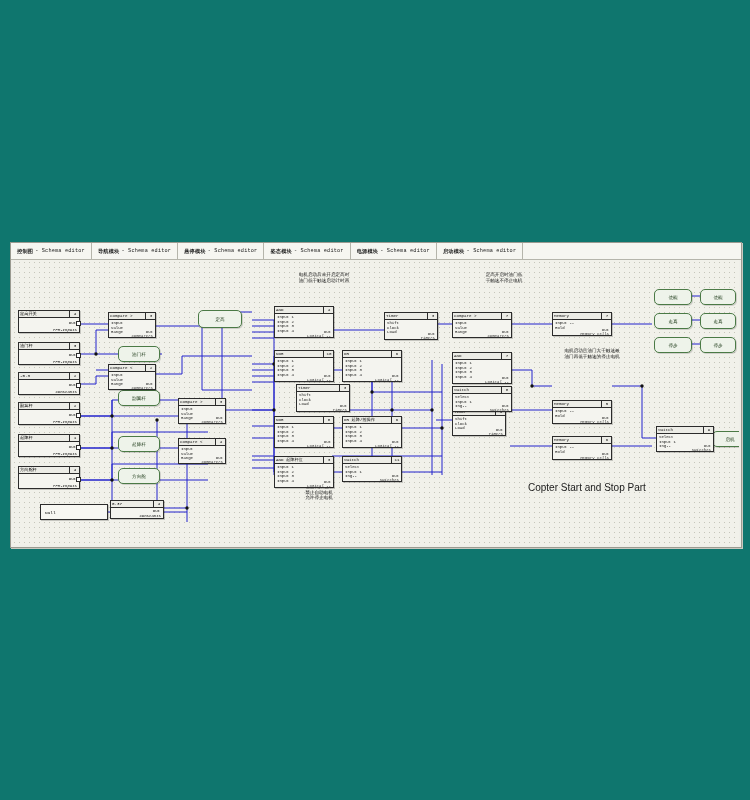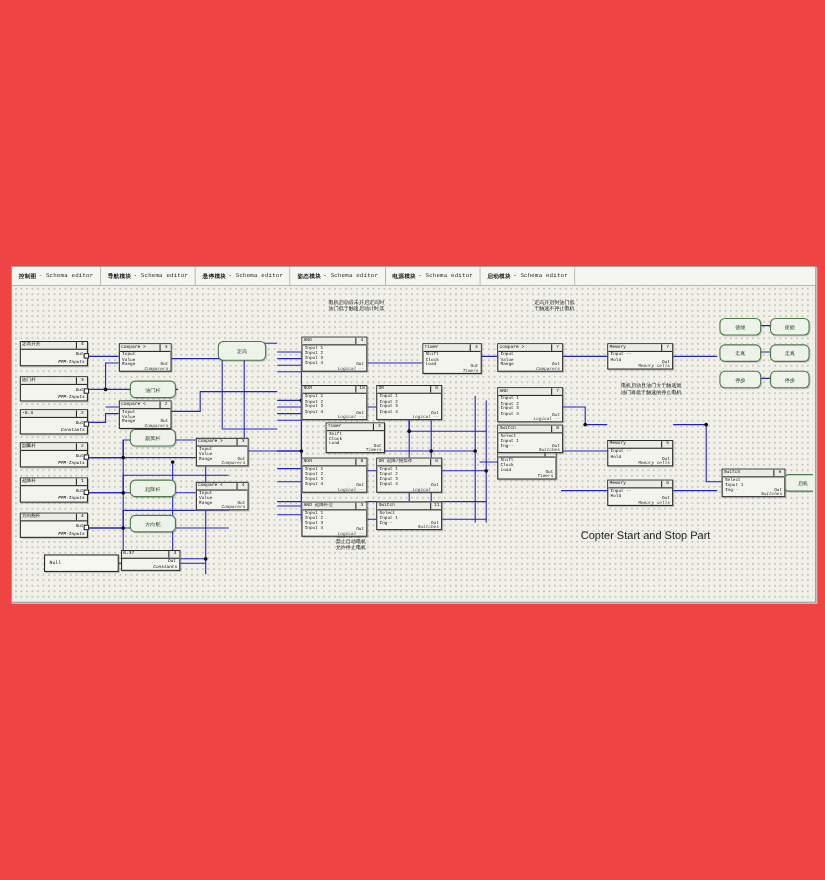--- a/index.html
+++ b/index.html
@@ -1,17 +1,17 @@
 <!DOCTYPE html>
 <html><head>
 <meta charset="utf-8">
 <style>
   html,body{margin:0;padding:0;background:#fff;}
   body{width:750px;height:800px;font-family:"Liberation Sans",sans-serif;}
-  .shot{position:relative;width:750px;height:800px;background:#ef4444;overflow:hidden;}
+  .shot{position:relative;width:750px;height:800px;background:#0f766e;overflow:hidden;}
 
   
   .window{position:absolute;left:10px;top:242px;width:730px;height:304px;background:#efefe9;
           border:1px solid #9a9a90;box-shadow:1px 1px 0 #c9c9c0;}
   .tabbar{position:absolute;left:0;top:0;width:730px;height:16px;background:#f2f2ec;
           border-bottom:1px solid #b5b5ab;display:flex;align-items:stretch;}
   .tab{flex:0 0 auto;display:flex;align-items:center;justify-content:center;
        padding:0 6px;font-size:5.2px;color:#1a1a1a;letter-spacing:.2px;
        border-right:1px solid #b5b5ab;background:#f6f6f1;white-space:nowrap;}
   .tab .cn{font-weight:bold;}

